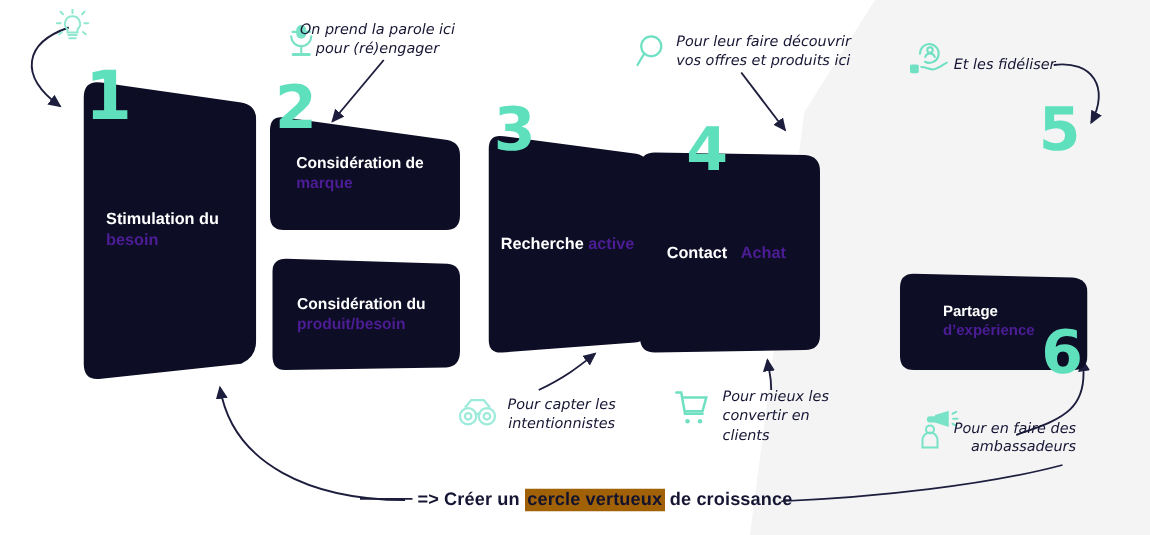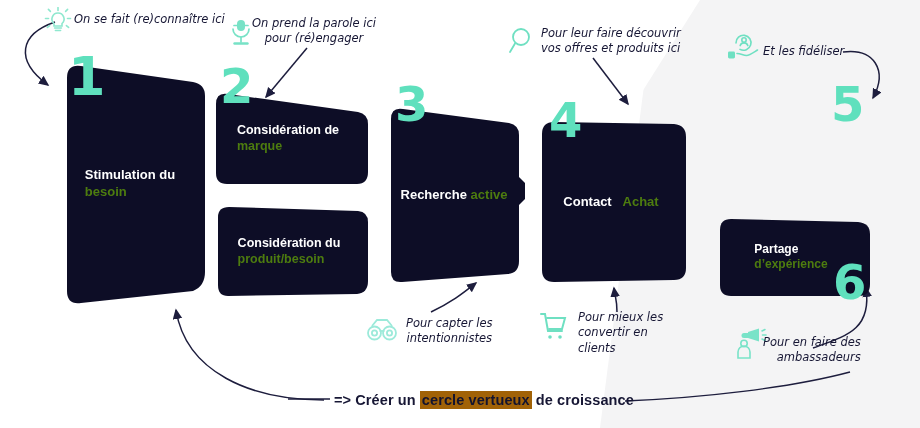--- a/index.html
+++ b/index.html
@@ -18,21 +18,21 @@
   .node{
     position:absolute;
     color:#ffffff;
     display:flex;align-items:center;justify-content:center;
     text-align:left;
     font-weight:bold;
     line-height:1.28;
     z-index:3;
   }
   .node .txt{position:relative;z-index:2;padding:0 10px;}
-  .node .accent{color:#4d7c0f;}
+  .node .accent{color:#4c1d95;}
   .nodeshape{position:absolute;left:0;top:0;width:100%;height:100%;z-index:1;}
 
   
   .stepnum{
     position:absolute;
     color:#5fe0bd;
     font-weight:bold;
     font-family:"DejaVu Sans",sans-serif;
     line-height:1;
     z-index:4;
@@ -120,21 +120,21 @@
       <path d="M8,14 Q8,2 20,4 L126,18 Q136,20 136,30 L136,156
                Q136,168 125,169 L19,177 Q8,178 8,167 Z" fill="#0d0d26"></path>
       <path d="M136,72 L150,86 L136,100 Z" fill="#0d0d26"></path>
     </svg>
     <div class="txt">
       <span>Recherche </span><span class="accent">active</span>
     </div>
   </div>
   <div class="stepnum" style="left:395px;top:80px;font-size:48px;">3</div>
 
-  <div class="node" style="left:536px;top:120px;width:150px;height:164px;font-size:13px;">
+  <div class="node" style="left:506px;top:120px;width:150px;height:164px;font-size:13px;">
     <svg class="nodeshape" viewBox="0 0 150 164" preserveAspectRatio="none">
       <path d="M6,14 Q6,2 18,2 L138,4 Q150,5 150,17 L150,148
                Q150,160 138,160 L18,162 Q6,162 6,150 Z" fill="#0d0d26"></path>
       <path d="M150,22 L165,38 L150,54 Z" fill="#0d0d26"></path>
       <path d="M150,104 L165,120 L150,136 Z" fill="#0d0d26"></path>
     </svg>
     <div class="txt">
       <span>Contact </span>&nbsp;&nbsp;<span class="accent">Achat</span>
     </div>
   </div>
@@ -221,24 +221,21 @@
       <path d="M13 4 L24 0.5 v13 L13 10 z" fill="#79e3c8" stroke="none"></path>
       <path d="M9 5 h4 v5 h-4 a2.5 2.5 0 0 1 0 -5 z" fill="#79e3c8" stroke="none"></path>
       <line x1="27" y1="3" x2="30" y2="1.5"></line>
       <line x1="27.5" y1="7" x2="31" y2="7"></line>
       <line x1="27" y1="11" x2="30" y2="12.5"></line>
       <circle cx="9" cy="15.5" r="3.2"></circle>
       <path d="M3 30 v-6 a6 6 0 0 1 12 0 v6 z"></path>
     </g>
   </svg>
 
-  <div class="callout" style="left:74px;top:12px;">
-    <span class="ctext">On se fait (re)connaître ici</span>
-  </div>
-  <div class="callout" style="left:252px;top:16px;text-align:center;">
+  <div class="callout" style="left:240px;top:16px;text-align:center;">
     <span class="ctext">On prend la parole ici
 pour (ré)engager</span>
   </div>
   <div class="callout" style="left:541px;top:26px;">
     <span class="ctext">Pour leur faire découvrir
 vos offres et produits ici</span>
   </div>
   <div class="callout" style="left:763px;top:44px;">
     <span class="ctext">Et les fidéliser</span>
   </div>

